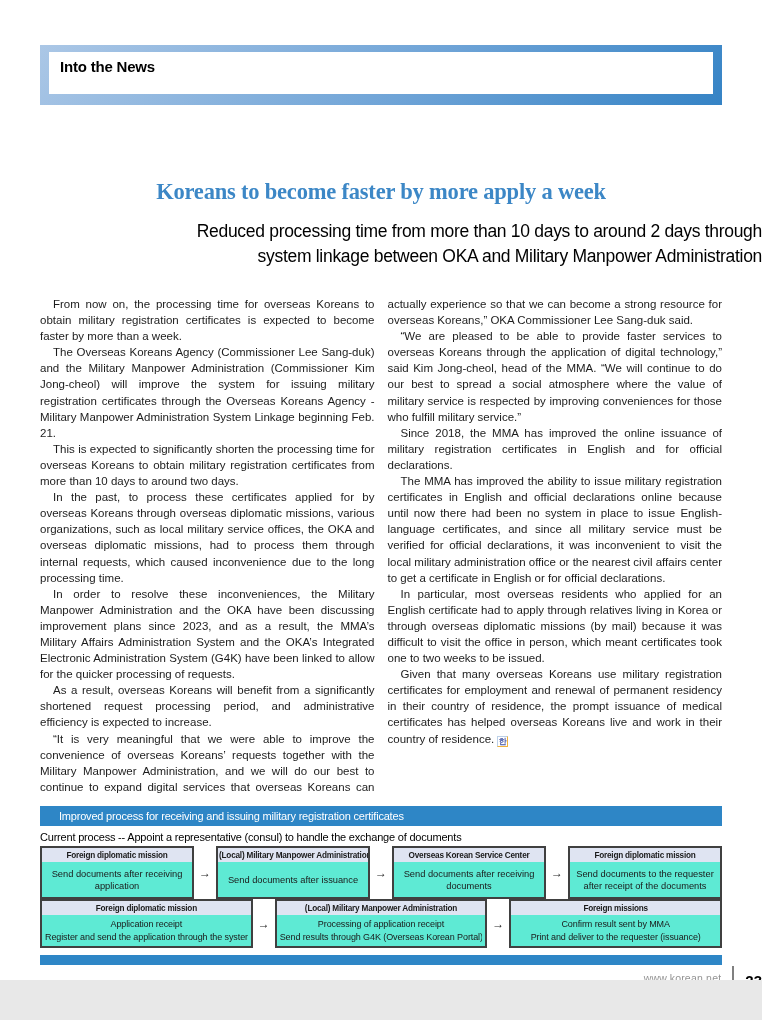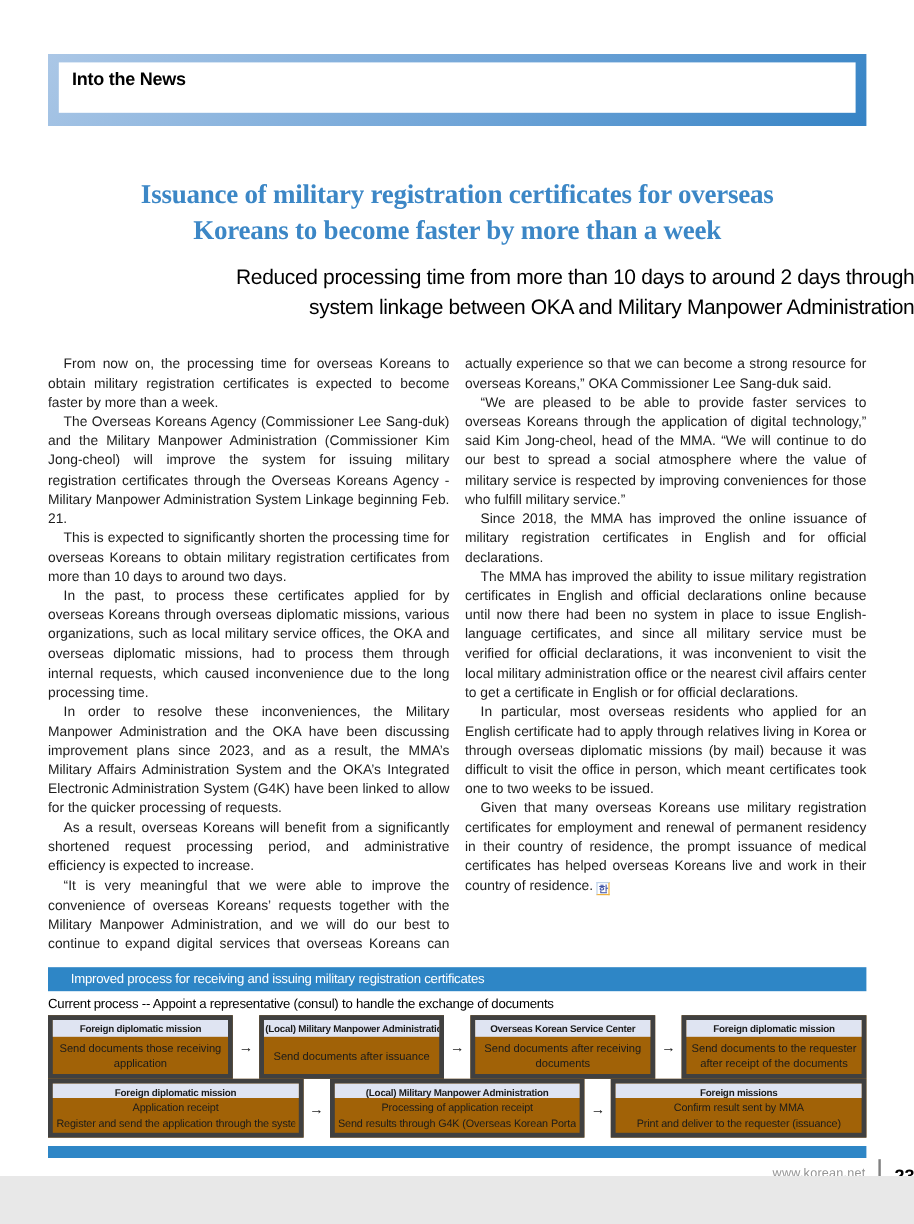--- a/index.html
+++ b/index.html
@@ -52,21 +52,21 @@
   }
   
   .diagram{margin:8px 40px 0;}
   .diagram-bar{
     background:var(--bar-blue,#2e86c6);color:#fff;height:20px;line-height:20px;
     font-size:11px;padding-left:19px;letter-spacing:-0.2px;
   }
   .flow-label{font-size:11px;color:#000;margin:5px 0 3px;letter-spacing:-0.2px;}
   .flow-row{display:flex;align-items:stretch;}
   .flow-box{
-    flex:1 1 0;border:4px solid #404040;background:#a16207;
+    flex:1 1 0;border:2px solid #404040;background:#5eead4;
     display:flex;flex-direction:column;min-width:0;
   }
   .flow-box-header{
     background:var(--box-header-bg,#dfe4f2);font-weight:700;font-size:8.2px;
     letter-spacing:-0.2px;text-align:center;padding:3px 1px 2px;
     white-space:nowrap;overflow:hidden;
   }
   .flow-box-body{
     flex:1;display:flex;flex-direction:column;justify-content:center;
     font-size:9.3px;line-height:12px;text-align:center;padding:2px 3px;
@@ -91,22 +91,22 @@
 </head>
 <body>
 
 <div class="page">
 
   <div class="header-frame">
     <div class="header-inner">Into the News</div>
   </div>
 
   <h1 class="headline">
-    <span>Issuance of military registration certificates for overseas</span><br>
-    <span>Koreans to become faster by more than a week</span>
+    <br>
+    <span>Koreans to become faster by more apply a week</span>
   </h1>
 
   <div class="subhead">
     <span>Reduced processing time from more than 10 days to around 2 days through</span><br>
     <span>system linkage between OKA and Military Manpower Administration</span>
   </div>
 
   <div class="body-cols">
     <p>From now on, the processing time for overseas Koreans to obtain military registration certificates is expected to become faster by more than a week.</p>
     <p>The Overseas Koreans Agency (Commissioner Lee Sang-duk) and the Military Manpower Administration (Commissioner Kim Jong-cheol) will improve the system for issuing military registration certificates through the Overseas Koreans Agency - Military Manpower Administration System Linkage beginning Feb. 21.</p>
@@ -122,21 +122,21 @@
     <p><span>Given that many overseas Koreans use military registration certificates for employment and renewal of permanent residency in their country of residence, the prompt issuance of medical certificates has helped overseas Koreans live and work in their country of residence.</span><span class="end-mark">한</span></p>
   </div>
 
   <div class="diagram">
     <div class="diagram-bar">Improved process for receiving and issuing military registration certificates</div>
 
     <div class="flow-label">Current process -- Appoint a representative (consul) to handle the exchange of documents</div>
     <div class="flow-row row-current">
       <div class="flow-box">
         <div class="flow-box-header">Foreign diplomatic mission</div>
-        <div class="flow-box-body">Send documents those receiving application</div>
+        <div class="flow-box-body">Send documents after receiving application</div>
       </div>
       <div class="flow-arrow">→</div>
       <div class="flow-box">
         <div class="flow-box-header">(Local) Military Manpower Administration</div>
         <div class="flow-box-body">Send documents after issuance</div>
       </div>
       <div class="flow-arrow">→</div>
       <div class="flow-box">
         <div class="flow-box-header">Overseas Korean Service Center</div>
         <div class="flow-box-body">Send documents after receiving documents</div>

